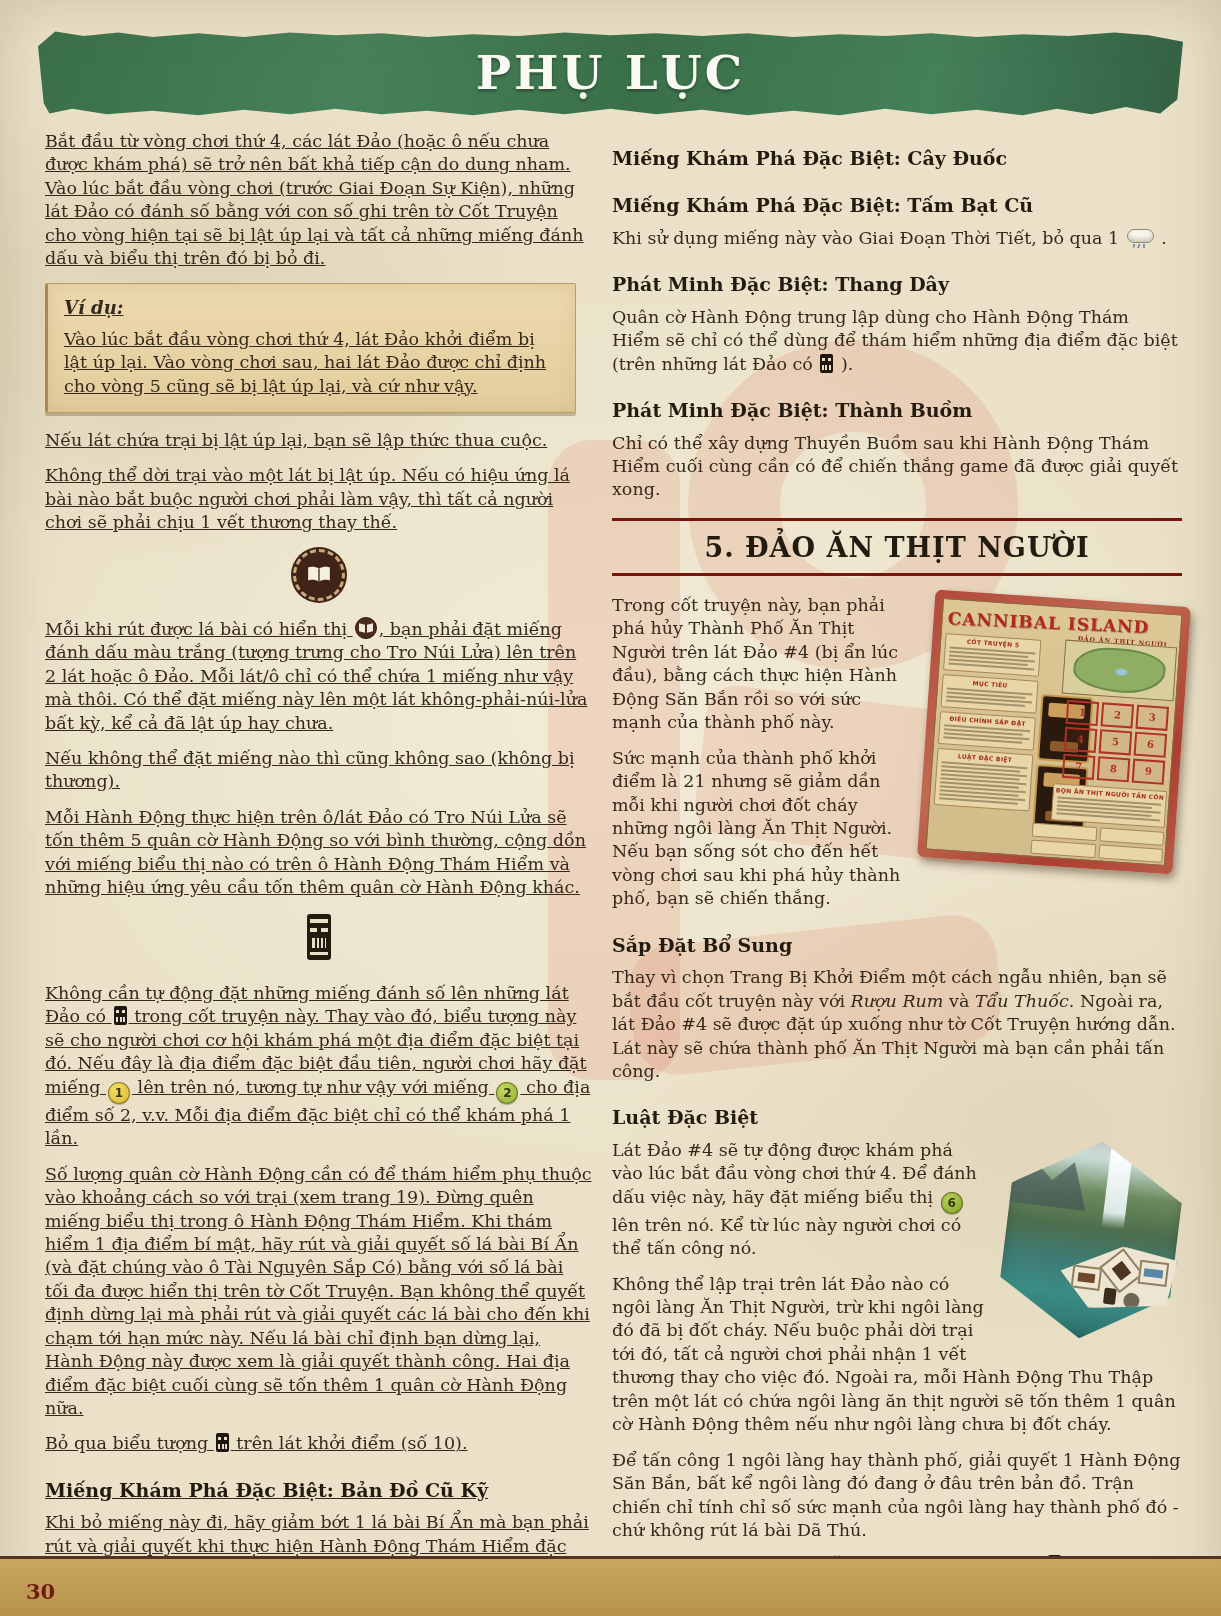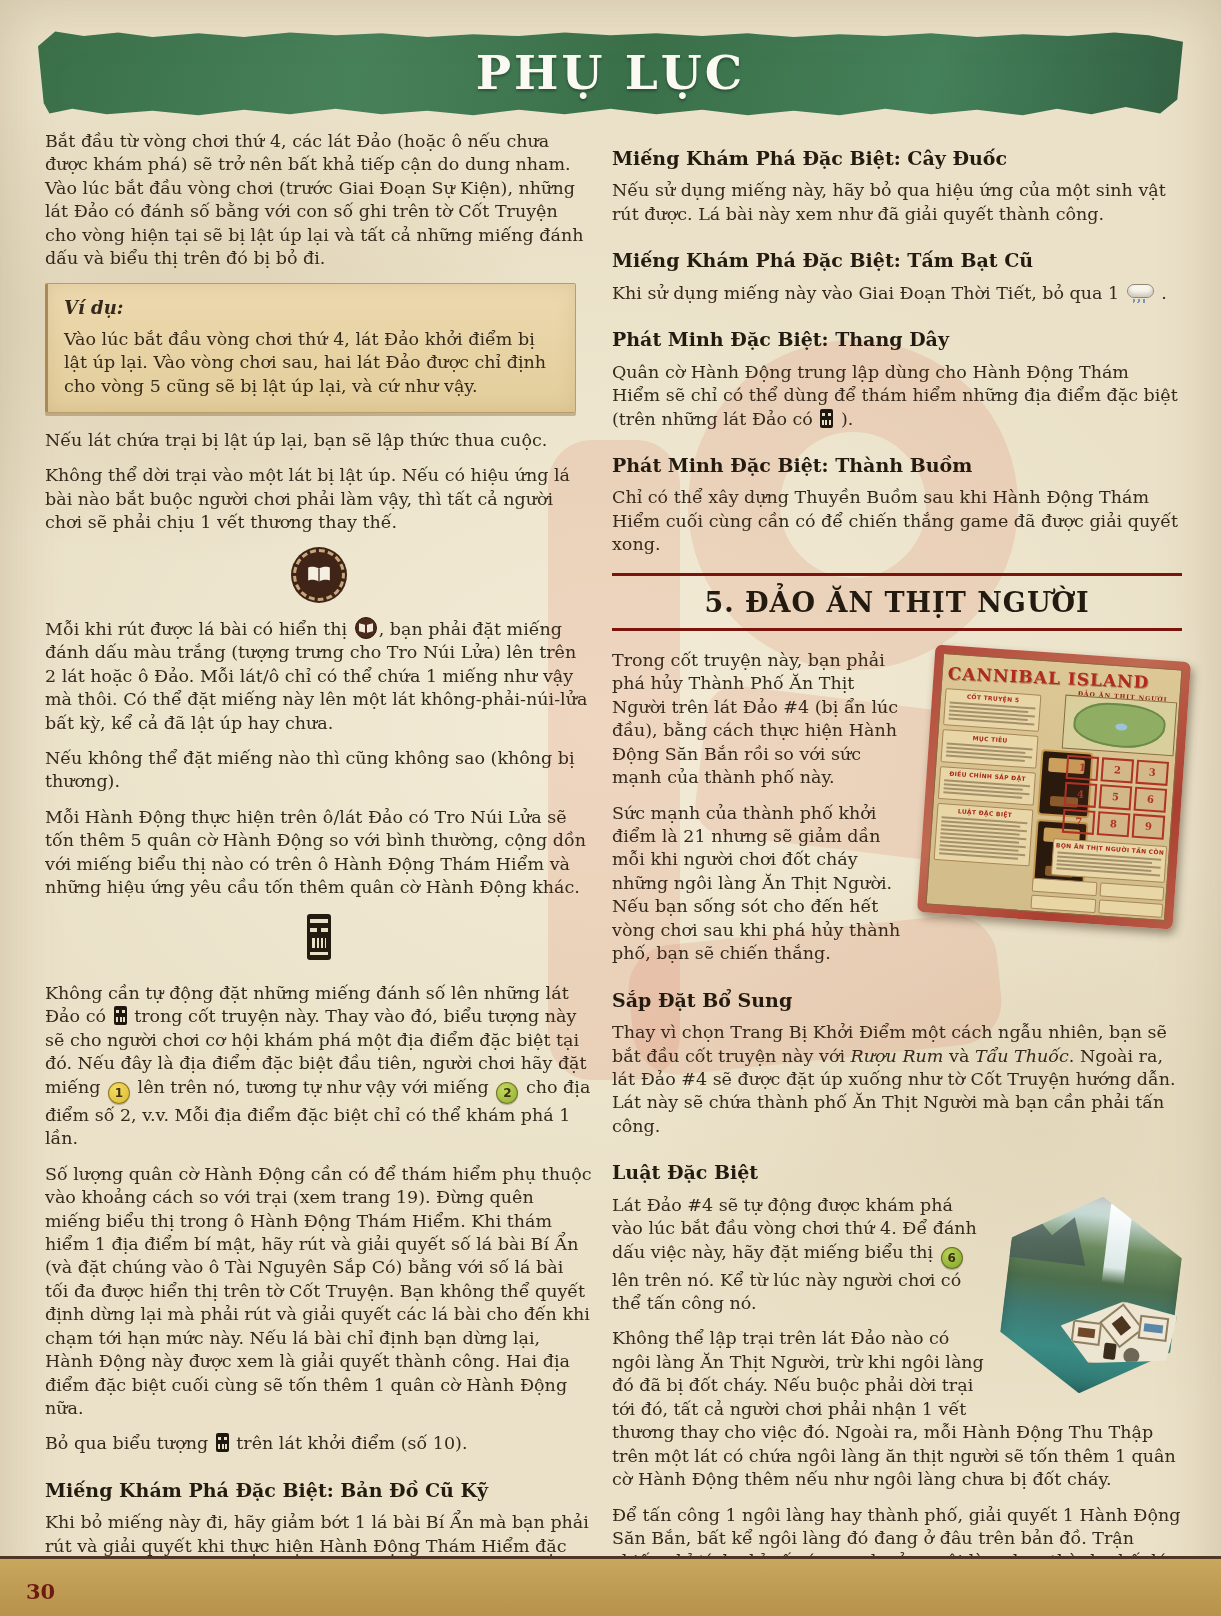--- a/index.html
+++ b/index.html
@@ -25,21 +25,21 @@
   .wm{position:absolute;left:520px;top:230px;width:570px;height:920px;z-index:0;}
   .wm div{position:absolute;background:rgba(217,108,80,.16);}
   .wm .s1{left:28px;top:210px;width:132px;height:640px;border-radius:44px;}
   .wm .s2{left:168px;top:110px;width:330px;height:330px;background:transparent;
     border:92px solid rgba(217,108,80,.16);border-radius:50%;box-sizing:border-box;}
   .wm .s3{left:180px;top:470px;width:300px;height:150px;border-radius:30px;transform:rotate(7deg);}
   .wm .s4{left:110px;top:700px;width:370px;height:130px;border-radius:44px;transform:rotate(-6deg);}
 
   
   .col{position:absolute;top:130px;z-index:2;font-size:17.5px;line-height:1.34;}
-  .col-left{left:45px;width:547px;}
+  .col-left{left:45px;width:547px;text-decoration:underline;}
   .col-right{left:612px;width:570px;}
   p.para{margin:0 0 12px 0;text-align:left;}
   h3.subhead{margin:22px 0 8px 0;font-size:19px;color:#241b10;}
   h3.first{margin-top:16px;}
   i{font-style:italic;}
   b{font-weight:bold;}
 
   
   .example{margin:8px 16px 16px 0;padding:12px 16px 14px 16px;
     background:linear-gradient(#ecd9ae,#e3cd9c);
@@ -205,21 +205,20 @@
     <p class="para">Số lượng quân cờ Hành Động cần có để thám hiểm phụ thuộc vào khoảng cách so với trại (xem trang 19). Đừng quên miếng biểu thị trong ô Hành Động Thám Hiểm. Khi thám hiểm 1 địa điểm bí mật, hãy rút và giải quyết số lá bài Bí Ẩn (và đặt chúng vào ô Tài Nguyên Sắp Có) bằng với số lá bài tối đa được hiển thị trên tờ Cốt Truyện. Bạn không thể quyết định dừng lại mà phải rút và giải quyết các lá bài cho đến khi chạm tới hạn mức này. Nếu lá bài chỉ định bạn dừng lại, Hành Động này được xem là giải quyết thành công. Hai địa điểm đặc biệt cuối cùng sẽ tốn thêm 1 quân cờ Hành Động nữa.</p>
     <p class="para">Bỏ qua biểu tượng <span class="ic ic-tiki"></span> trên lát khởi điểm (số 10).</p>
 
     <h3 class="subhead">Miếng Khám Phá Đặc Biệt: Bản Đồ Cũ Kỹ</h3>
     <p class="para">Khi bỏ miếng này đi, hãy giảm bớt 1 lá bài Bí Ẩn mà bạn phải rút và giải quyết khi thực hiện Hành Động Thám Hiểm đặc biệt (thám hiểm tại <span class="ic ic-tiki"></span> ). Bạn phải bỏ miếng này đi trước khi rút bất kỳ lá bài nào.</p>
 
   </div>
 
   <div class="col col-right">
     <h3 class="subhead first">Miếng Khám Phá Đặc Biệt: Cây Đuốc</h3>
-    <p class="para">Nếu sử dụng miếng này, hãy bỏ qua hiệu ứng của một sinh vật rút được. Lá bài này xem như đã giải quyết thành công.</p>
 
     <h3 class="subhead">Miếng Khám Phá Đặc Biệt: Tấm Bạt Cũ</h3>
     <p class="para">Khi sử dụng miếng này vào Giai Đoạn Thời Tiết, bỏ qua 1 <span class="ic ic-raincloud"></span> .</p>
 
     <h3 class="subhead">Phát Minh Đặc Biệt: Thang Dây</h3>
     <p class="para">Quân cờ Hành Động trung lập dùng cho Hành Động Thám Hiểm sẽ chỉ có thể dùng để thám hiểm những địa điểm đặc biệt (trên những lát Đảo có <span class="ic ic-tiki"></span> ).</p>
 
     <h3 class="subhead">Phát Minh Đặc Biệt: Thành Buồm</h3>
     <p class="para">Chỉ có thể xây dựng Thuyền Buồm sau khi Hành Động Thám Hiểm cuối cùng cần có để chiến thắng game đã được giải quyết xong.</p>
 

